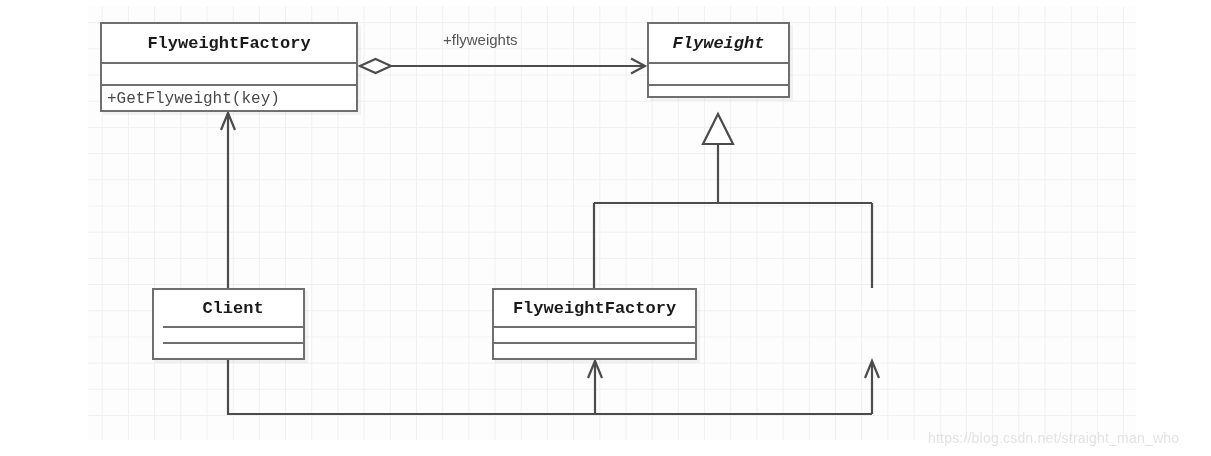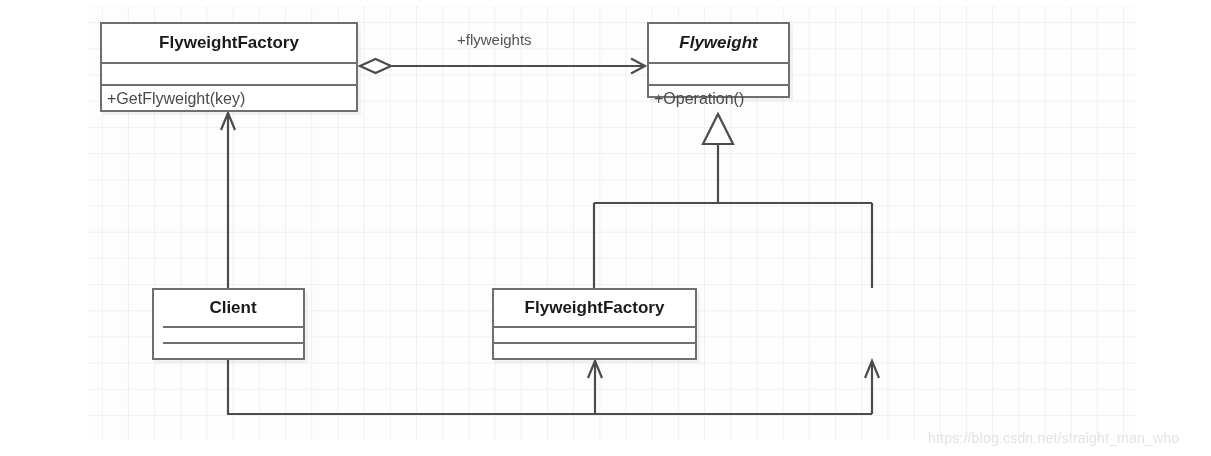--- a/index.html
+++ b/index.html
@@ -29,20 +29,21 @@
   .gutter-right { left: 1136px; top: 0; width: 75px; height: 456px; }
   .gutter-top   { left: 0; top: 0; width: 1211px; height: 6px; }
   .gutter-bottom{ left: 0; top: 440px; width: 1211px; height: 16px; }
 
   .uml-box {
     position: absolute;
     box-sizing: border-box;
     background: #ffffff;
     border: 2px solid #6f6f6f;
     box-shadow: 3px 3px 0 0 rgba(0,0,0,0.045);
+    font-family: Liberation Mono, monospace;
   }
   .uml-title {
     box-sizing: border-box;
     width: 100%;
     display: flex;
     align-items: center;
     justify-content: center;
     font-weight: bold;
     font-size: 17px;
     color: #1a1a1a;
@@ -145,37 +146,36 @@
     <div class="uml-compartment empty" style="height:20px;"></div>
     <div class="uml-sep"></div>
     <div class="uml-compartment" style="height:26px;">+GetFlyweight(key)</div>
   </div>
 
   <div class="uml-box" style="left:647px; top:22px; width:143px; height:76px;">
     <div class="uml-title abstract" style="height:38px;">Flyweight</div>
     <div class="uml-sep"></div>
     <div class="uml-compartment empty" style="height:20px;"></div>
     <div class="uml-sep"></div>
-    <div class="uml-compartment" style="height:26px;">+Operation()</div>
   </div>
 
   <div class="uml-box" style="left:152px; top:288px; width:153px; height:72px;padding-left:9px;">
     <div class="uml-title" style="height:36px;">Client</div>
     <div class="uml-sep"></div>
     <div class="uml-compartment empty" style="height:14px;"></div>
     <div class="uml-sep"></div>
     <div class="uml-compartment empty" style="height:14px;"></div>
   </div>
 
   <div class="uml-box" style="left:492px; top:288px; width:205px; height:72px;">
     <div class="uml-title" style="height:36px;">FlyweightFactory</div>
     <div class="uml-sep"></div>
     <div class="uml-compartment empty" style="height:14px;"></div>
     <div class="uml-sep"></div>
     <div class="uml-compartment empty" style="height:14px;"></div>
   </div>
 
 
-  <div class="edge-label" style="left:457px; top:31px;">+flyweights</div>
+  <div class="edge-label" style="left:443px; top:31px;">+flyweights</div>
 
   <div class="watermark" style="left:928px; top:430px;">https://blog.csdn.net/straight_man_who</div>
 
 </div>
 
 </body></html>

